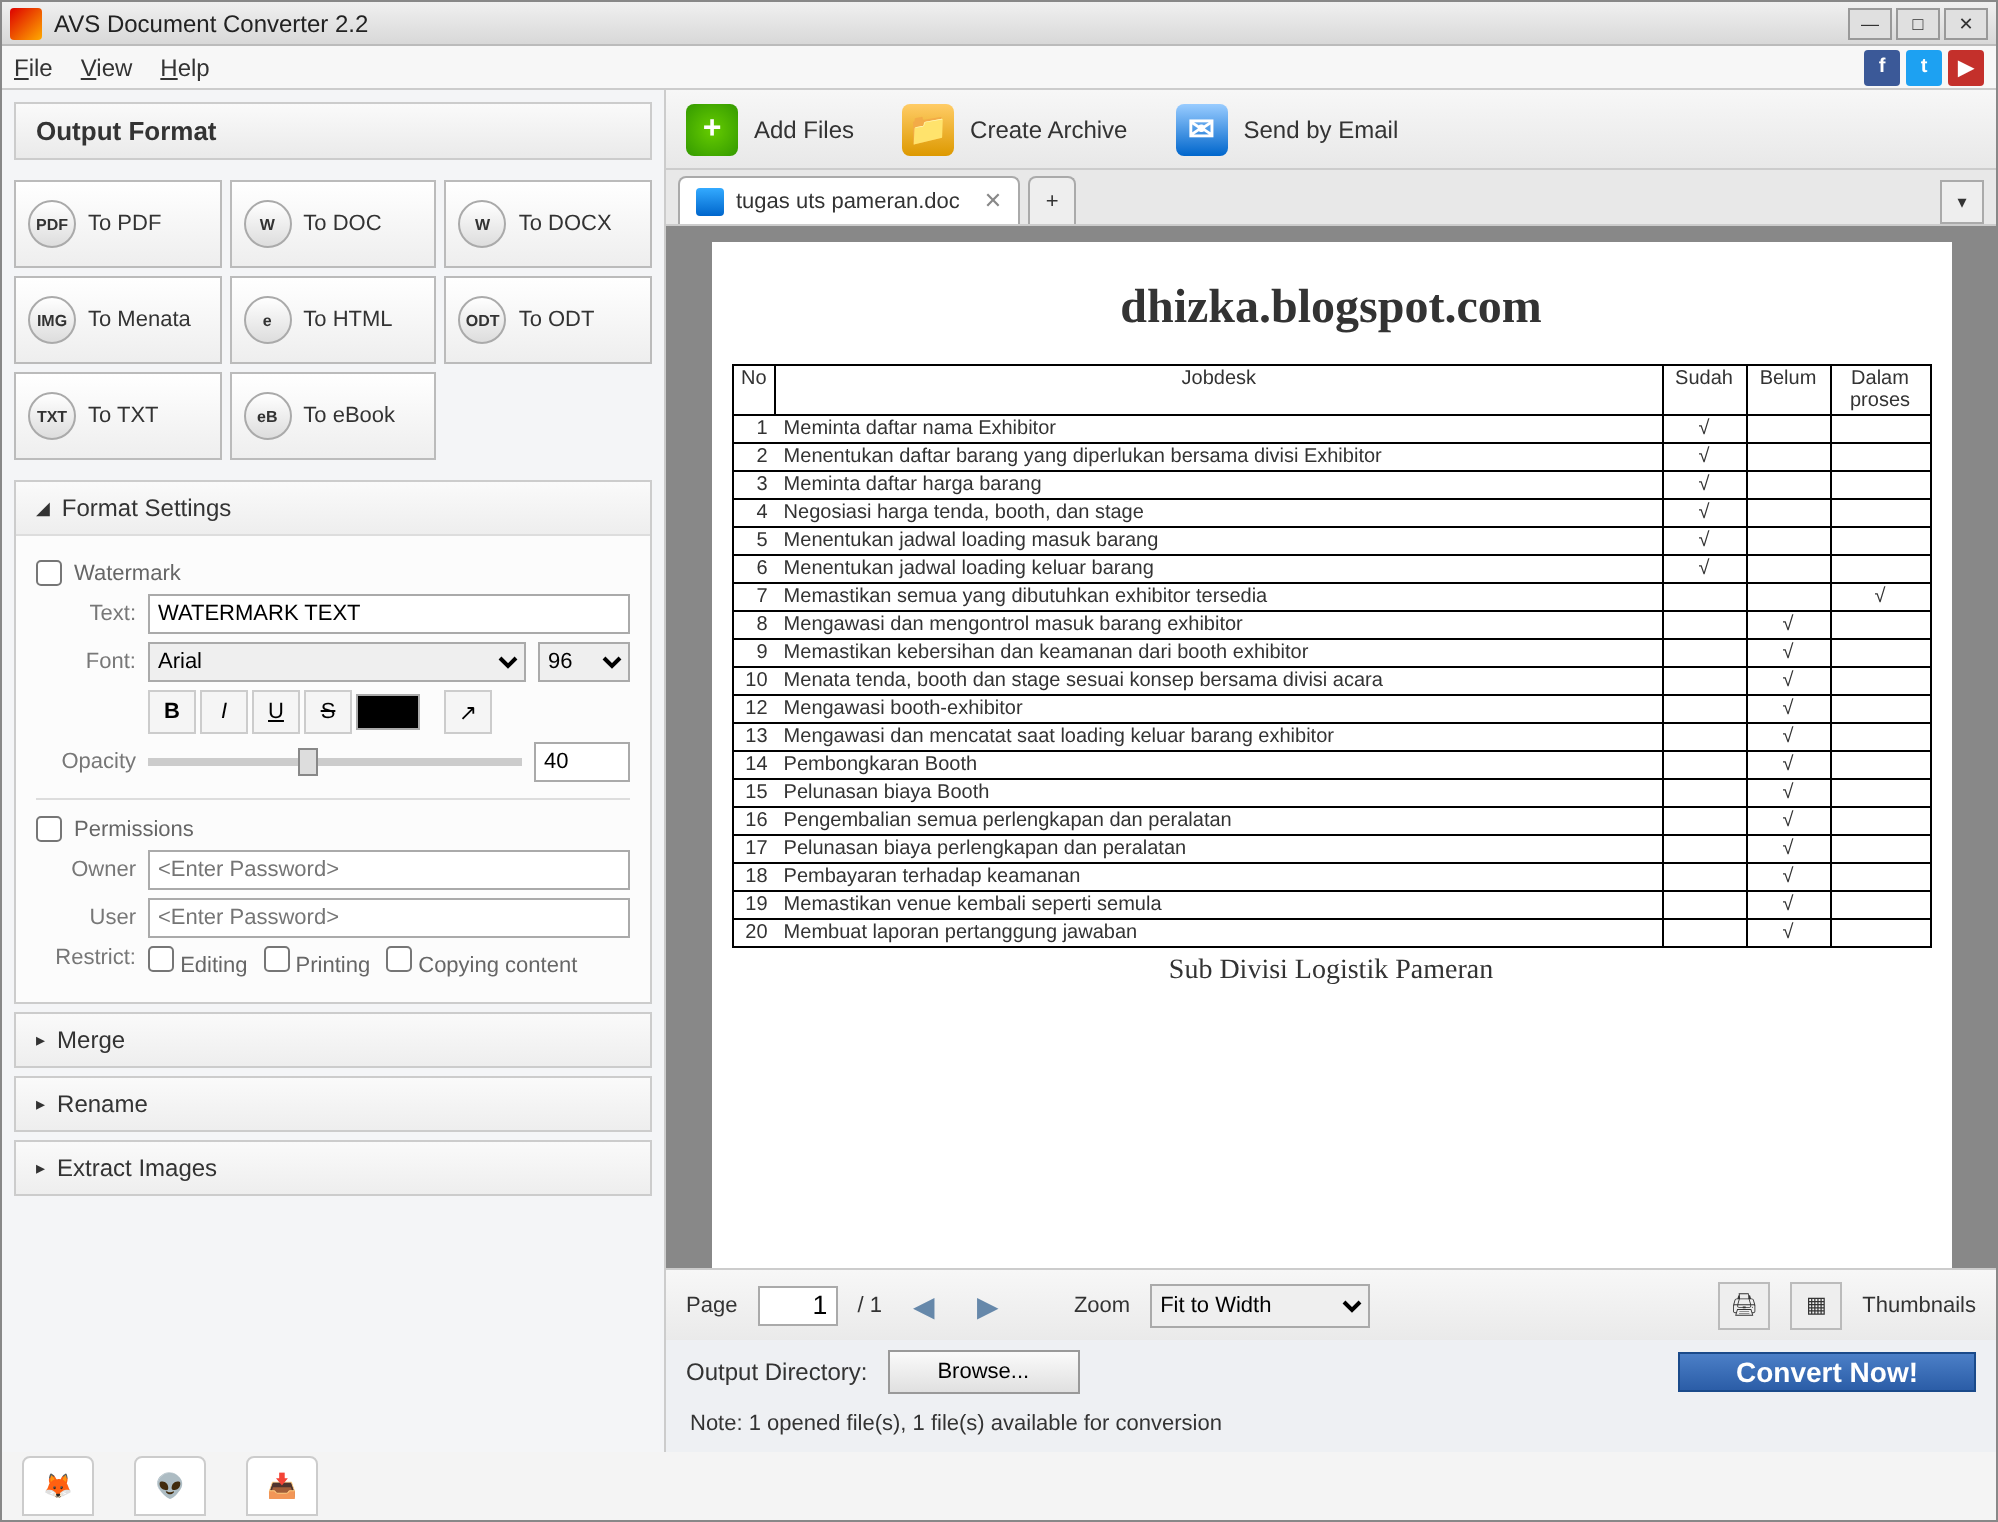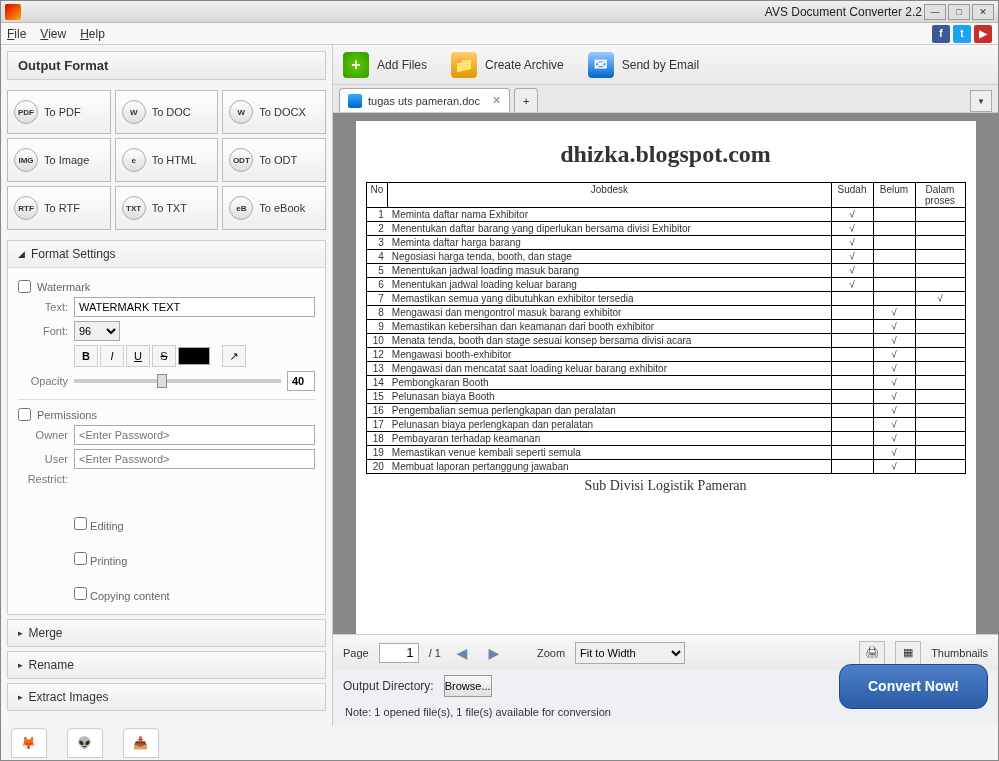--- a/index.html
+++ b/index.html
@@ -1,18 +1,18 @@
 <!DOCTYPE html>
 <html><head>
 <meta charset="utf-8">
 <style>
 * { box-sizing: border-box; margin: 0; padding: 0; font-family: "Segoe UI", Tahoma, sans-serif; }
 body { background: #e5e9ed; width: 999px; height: 761px; overflow: hidden; font-size: 12px; color: #333; }
 .window { width: 100%; height: 100%; display: flex; flex-direction: column; border: 1px solid #888; background: #fff; }
-.titlebar { height: 22px; background: linear-gradient(#f0f0f0,#d8d8d8); display: flex; align-items: center; padding: 0 4px; border-bottom: 1px solid #bbb; text-align: right; }
+.titlebar { height: 22px; background: linear-gradient(#f0f0f0,#d8d8d8); display: flex; align-items: center; padding: 0 4px; border-bottom: 1px solid #bbb; }
 .titlebar .icon { width: 16px; height: 16px; background: linear-gradient(135deg,#d00,#fa0); border-radius: 2px; margin-right: 6px; }
 .titlebar .title { flex: 1; font-size: 12px; color: #222; }
 .titlebar .winbtn { width: 22px; height: 16px; margin-left: 2px; background: #e0e0e0; border: 1px solid #999; display: flex; align-items: center; justify-content: center; font-size: 9px; cursor: pointer; }
 .menubar { height: 22px; display: flex; align-items: center; padding: 0 6px; border-bottom: 1px solid #ccc; background: #f7f7f7; }
 .menubar .mi { margin-right: 14px; font-size: 12px; cursor: pointer; }
 .menubar .socials { margin-left: auto; display: flex; gap: 3px; }
 .menubar .soc { width: 18px; height: 18px; border-radius: 2px; display:flex;align-items:center;justify-content:center;color:#fff;font-size:10px;font-weight:bold;cursor:pointer; }
 .soc.fb{background:#3b5998;} .soc.tw{background:#1da1f2;} .soc.yt{background:#c4302b;}
 .main { flex:1; display:flex; background:#ec4899; overflow:hidden;justify-content:flex-end; }
 .left { width: 332px; background:#f4f5f7; border-right:1px solid #ccc; display:flex; flex-direction:column; padding:6px; gap:4px; }
@@ -55,22 +55,22 @@
 table.jd td.chk{width:42px;text-align:center;}
 .caption{text-align:center;font-family:"Times New Roman",serif;font-size:14px;margin-top:4px;}
 .pager{height:36px;background:linear-gradient(#f7f7f7,#eaeaea);border-top:1px solid #ccc;display:flex;align-items:center;padding:0 10px;gap:10px;font-size:11px;}
 .pager .pnum{width:40px;height:20px;border:1px solid #aaa;text-align:right;padding:0 4px;}
 .pager .arrow-btn{width:22px;height:20px;display:flex;align-items:center;justify-content:center;cursor:pointer;color:#68a;font-size:14px;}
 .pager select{height:22px;border:1px solid #aaa;font-size:11px;}
 .pager .sep{flex:1;}
 .pager .ico-btn{width:26px;height:24px;border:1px solid #bbb;background:#eee;display:flex;align-items:center;justify-content:center;cursor:pointer;}
 .outrow{height:32px;display:flex;align-items:center;padding:0 10px;gap:10px;background:#eef0f3;}
 .outrow select{flex:1;max-width:340px;height:22px;border:1px solid #aaa;font-size:11px;}
-.outrow button.browse{height:22px;padding:0 0;border:1px solid #999;background:linear-gradient(#fafafa,#e0e0e0);cursor:pointer;font-size:11px;}
-.convert{margin-left:auto;height:45px;padding:0 28px;background:linear-gradient(#4b7fc7,#2b5da7);border:1px solid #1a4a8a;color:#fff;font-weight:bold;font-size:14px;border-radius:12px;cursor:pointer;}
+.outrow button.browse{height:22px;padding:0 24px;border:1px solid #999;background:linear-gradient(#fafafa,#e0e0e0);cursor:pointer;font-size:11px;}
+.convert{margin-left:auto;height:20px;padding:0 28px;background:linear-gradient(#4b7fc7,#2b5da7);border:1px solid #1a4a8a;color:#fff;font-weight:bold;font-size:14px;border-radius:0;cursor:pointer;}
 .note{padding:4px 12px 8px;font-size:11px;color:#333;}
 .taskbar{height:34px;display:flex;align-items:flex-end;gap:20px;padding:0 10px 2px;background:#f4f4f4;}
 .taskbar .app{width:36px;height:30px;border:1px solid #ccc;border-radius:4px 4px 0 0;background:#fff;display:flex;align-items:center;justify-content:center;cursor:pointer;}
 .u{ text-decoration: underline; }
 </style>
 </head>
 <body>
 
 <div class="window">
   <div class="titlebar">
@@ -103,33 +103,29 @@
           <div class="fmt-btn">
             <div class="ico">W</div>
             <span>To DOC</span>
           </div>
           <div class="fmt-btn">
             <div class="ico">W</div>
             <span>To DOCX</span>
           </div>
           <div class="fmt-btn">
             <div class="ico">IMG</div>
-            <span>To Image</span>
+            <span>To Menata</span>
           </div>
           <div class="fmt-btn">
             <div class="ico">e</div>
             <span>To HTML</span>
           </div>
           <div class="fmt-btn">
             <div class="ico">ODT</div>
             <span>To ODT</span>
-          </div>
-          <div class="fmt-btn">
-            <div class="ico">RTF</div>
-            <span>To RTF</span>
           </div>
           <div class="fmt-btn">
             <div class="ico">TXT</div>
             <span>To TXT</span>
           </div>
           <div class="fmt-btn">
             <div class="ico">eB</div>
             <span>To eBook</span>
           </div>
         </div>
@@ -143,54 +139,55 @@
           <div class="row">
               <input type="checkbox" style="">
               <span>Watermark</span>
             </div>
           <div class="row">
               <span class="lbl">Text:</span>
               <input type="text" value="WATERMARK TEXT" style="">
             </div>
           <div class="row">
               <span class="lbl">Font:</span>
+            <select style="flex:1"><option>Arial</option></select>
             <select style="width:46px"><option>96</option></select>
           </div>
           <div class="row fmtbar" style="padding-left:56px;gap:2px;">
             <button><b>B</b></button>
             <button><i>I</i></button>
             <button><u>U</u></button>
             <button><s>S</s></button>
             <div class="colorbox"></div>
             <span style="width:8px"></span>
             <button>↗</button>
           </div>
           <div class="row">
               <span class="lbl">Opacity</span>
             <div class="slider">
                 <div class="thumb"></div>
               </div>
-            <input type="text" style="width: 28px; flex: 0 0 auto; font-weight: bold;" value="40">
+            <input type="text" style="width: 48px; flex: 0 0 auto;" value="40">
           </div>
           <hr style="margin:8px 0;border:none;border-top:1px solid #ddd;">
           <div class="row">
               <input type="checkbox" style="">
               <span>Permissions</span>
             </div>
           <div class="row">
               <span class="lbl">Owner</span>
               <input type="text" placeholder="&lt;Enter Password&gt;" style="">
             </div>
           <div class="row">
               <span class="lbl">User</span>
               <input type="text" placeholder="&lt;Enter Password&gt;" style="">
             </div>
           <div class="row" style="align-items:flex-start;">
               <span class="lbl">Restrict:</span>
-            <div style="display:flex;flex-direction:column;gap:20px;margin-top:44px;">
+            <div style="display:flex;flex-direction:row;gap:8px;">
               <label><input type="checkbox" style=""> <span>Editing</span></label>
               <label><input type="checkbox" style=""> <span>Printing</span></label>
               <label><input type="checkbox" style=""> <span>Copying content</span></label>
             </div>
           </div>
         </div>
       </div>
 
       <div class="section collapsed">
           <div class="shdr">

